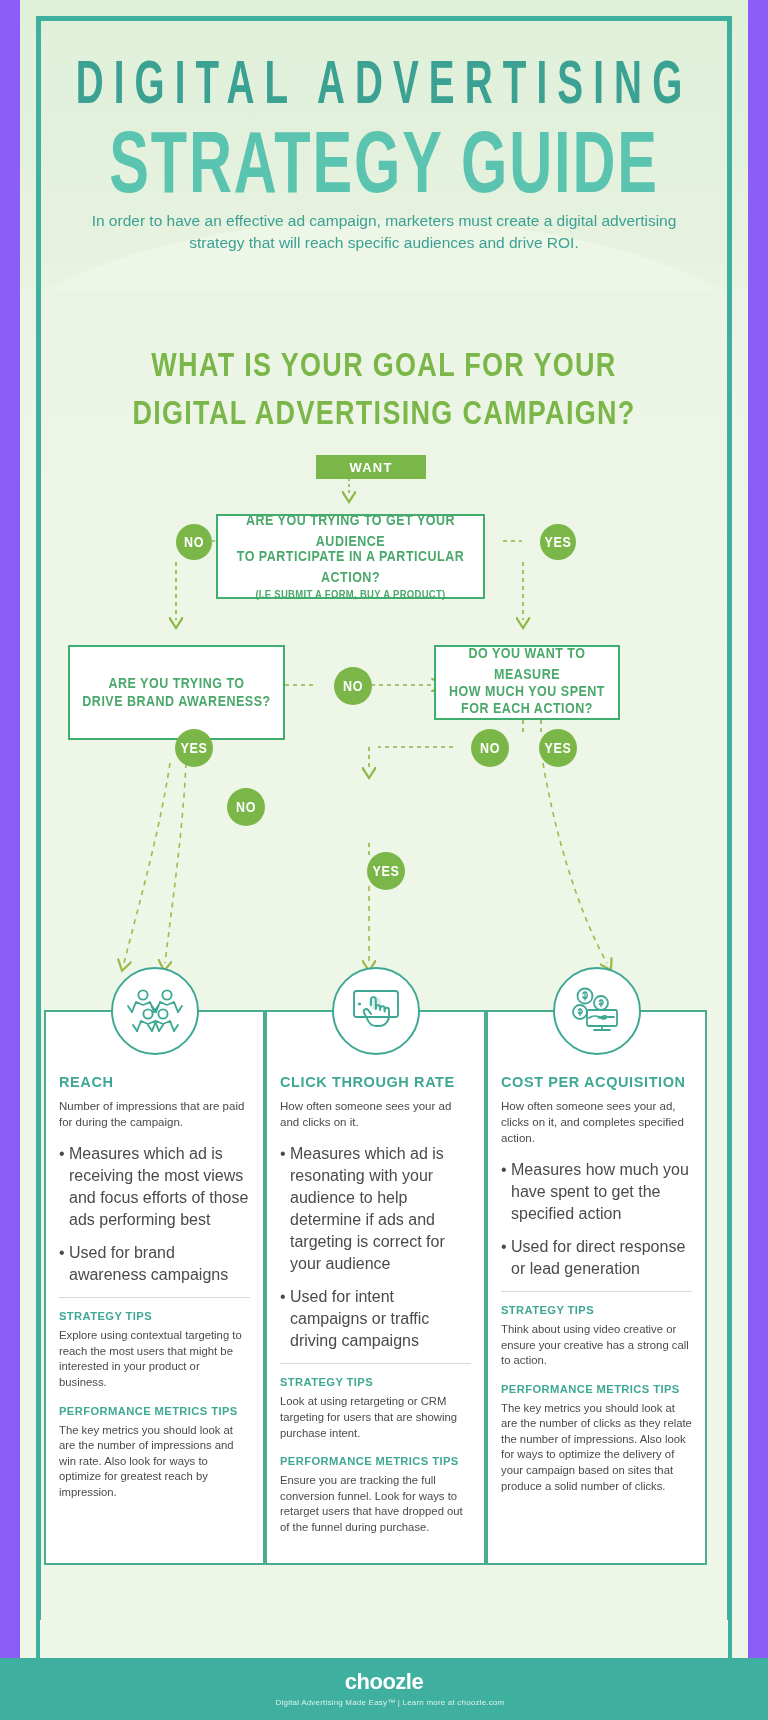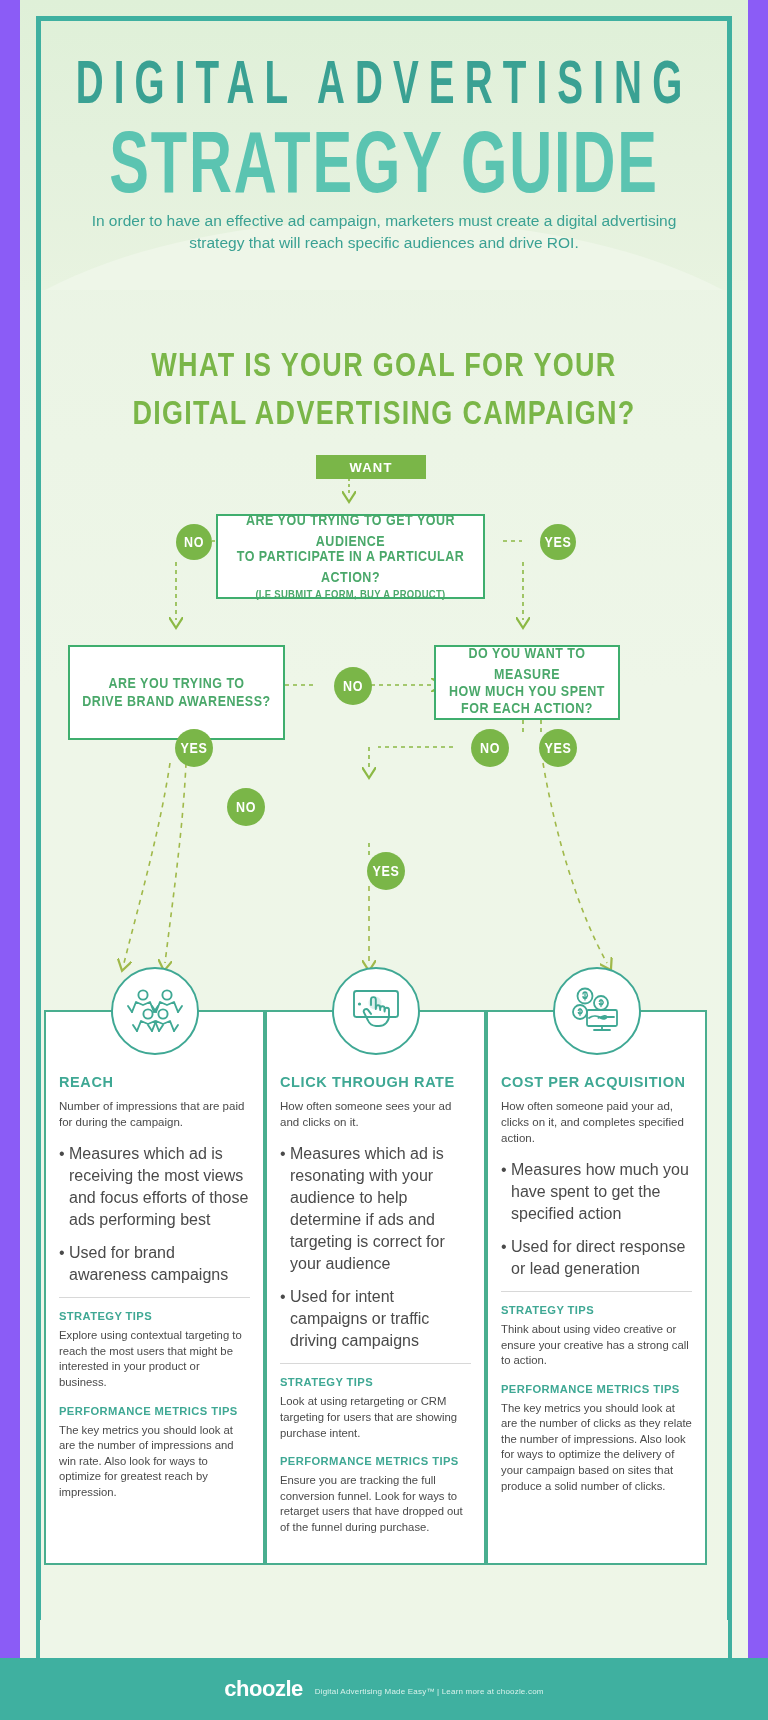--- a/index.html
+++ b/index.html
@@ -219,21 +219,21 @@
     line-height: 1.38;
     color: #4a4a4a;
     margin-bottom: 14px;
   }
 
   
   .footer {
     position: absolute;
     left: 0; bottom: 0; width: 768px; height: 62px;
     background: #3fb0a0;
-    display: flex; 
+    display: flex; flex-direction: column;
     align-items: center; justify-content: center;
     z-index: 9;
   }
   .footer .logo {
     font-size: 22px;
     font-weight: 700;
     color: #ffffff;
     letter-spacing: -0.5px;
     line-height: 1;
   }
@@ -428,21 +428,21 @@
             <circle cx="12" cy="26" r="7"></circle>
             <path d="M12 22.5 v7 M10.3 24.3 a1.8 1.8 0 0 1 3.5 0 a1.8 1.8 0 0 1 -3.5 2.2 a1.8 1.8 0 0 0 3.5 0" stroke-width="1.3"></path>
             <rect x="19" y="24" width="30" height="16" rx="1.5"></rect>
             <path d="M26 44 h16 M34 40 v4"></path>
             <path d="M21 32 c4 -3 9 -2 12 0 c2 1.5 5 1 5.5 -0.5 c0.4 -1.2 -0.8 -2 -2 -1.6 l-6 2"></path>
             <path d="M33 32 l7 -1.2"></path>
             <path d="M40 31 h6"></path>
           </svg>
         </div>
         <h3>COST PER ACQUISITION</h3>
-        <div class="desc">How often someone paid your ad, clicks on it, and completes specified action.</div>
+        <div class="desc">How often someone sees your ad, clicks on it, and completes specified action.</div>
         <ul>
           <li>Measures how much you have spent to get the specified action</li>
           <li>Used for direct response or lead generation</li>
         </ul>
         <div class="divider"></div>
         <h4>STRATEGY TIPS</h4>
         <div class="tip">Think about using video creative or ensure your creative has a strong call to action.</div>
         <h4>PERFORMANCE METRICS TIPS</h4>
         <div class="tip">The key metrics you should look at are the number of clicks as they relate the number of impressions. Also look for ways to optimize the delivery of your campaign based on sites that produce a solid number of clicks.</div>
       </div>

